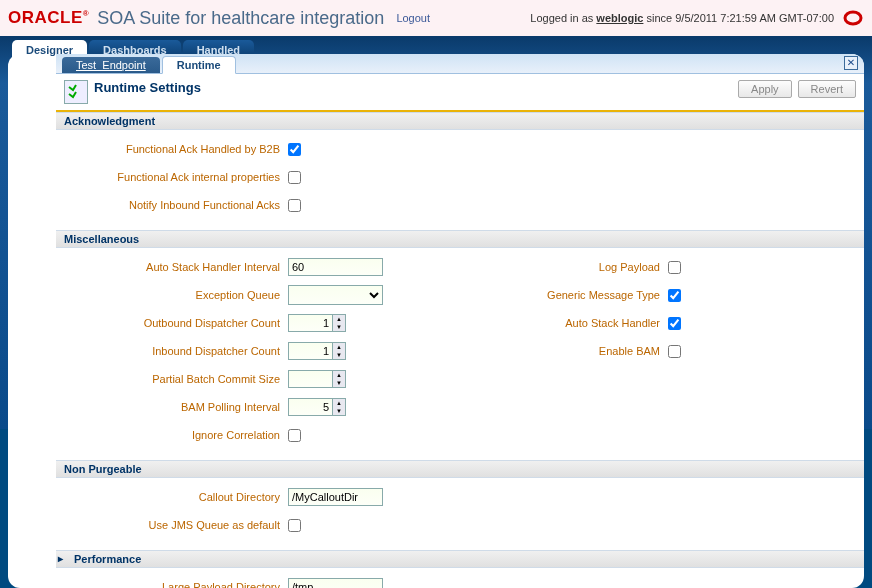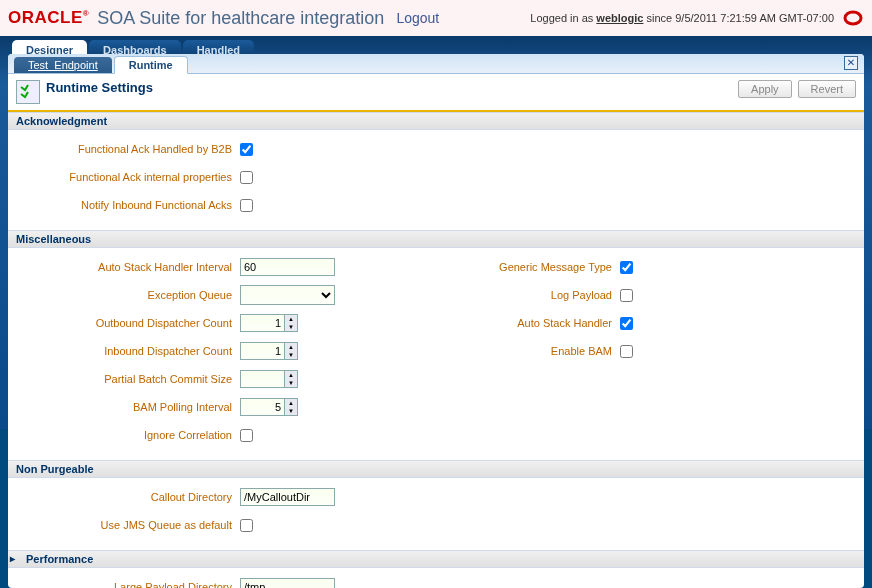--- a/index.html
+++ b/index.html
@@ -1,30 +1,30 @@
 <!DOCTYPE html>
 <html><head>
 <meta charset="utf-8">
 <style>
 * { box-sizing: border-box; margin: 0; padding: 0; font-family: Arial, Helvetica, sans-serif; }
 body { width: 872px; height: 588px; overflow: hidden; background: #004a80; }
 .header { background: #fdf2f4; height: 36px; display: flex; align-items: center; padding: 0 8px; font-size: 11px; }
 .oracle-logo { color: #cc0000; font-weight: bold; font-size: 17px; letter-spacing: 0.5px; font-family: Arial; }
 .oracle-logo sup { font-size: 8px; }
 .product-title { color: #4a6a8a; font-size: 18px; margin-left: 8px; }
-.logout { color: #3b5998; font-size: 14px; margin-left: 12px; cursor: pointer; text-align: right; }
+.logout { color: #3b5998; font-size: 11px; margin-left: 12px; cursor: pointer; text-align: right; }
 .login-info { margin-left: auto; color: #333; font-size: 11px; }
 .login-info b { font-weight: bold; text-decoration: underline; }
 .oracle-o { width: 22px; height: 20px; margin-left: 8px; }
 .main-wrap { background: linear-gradient(#0a3a6a, #1a5a9a 12%, #0a4a8a); padding: 18px 8px 8px 8px; height: 393px; position: relative; }
 .top-tabs { position: absolute; top: 4px; left: 12px; display: flex; }
 .top-tab { padding: 4px 14px 4px 14px; margin-right: 2px; border-radius: 5px 5px 0 0; font-size: 11px; color: #fff; cursor: pointer; }
 .top-tab.active { background: #fff; color: #1a4a7a; font-weight: bold; }
 .top-tab.inactive { background: linear-gradient(#1a5a9a, #0a3a6a); color: #d0e0f0; font-weight: bold; }
-.content-panel { background: #fff; border-radius: 4px; height: 534px; overflow: hidden; display: flex; flex-direction: column; }
+.content-panel { background: #fff; border-radius: 12px; height: 534px; overflow: hidden; display: flex; flex-direction: column; padding-left: 48px; }
 .tab-strip { background: linear-gradient(#cfe3f5, #e8f0fa); height: 20px; display: flex; align-items: flex-end; padding-left: 6px; position: relative; border-bottom: 1px solid #a0c0e0; }
 .sub-tab { padding: 2px 14px; font-size: 11px; border-radius: 4px 4px 0 0; margin-right: 2px; cursor: pointer; }
 .sub-tab.inactive { background: linear-gradient(#3a6a9a, #2a5a8a); color: #fff; text-decoration: underline; }
 .sub-tab.active { background: #fff; color: #1a4a7a; font-weight: bold; border: 1px solid #a0c0e0; border-bottom: 1px solid #fff; margin-bottom: -1px; }
 .tab-close { position: absolute; right: 6px; top: 2px; width: 14px; height: 14px; border: 1px solid #3a6a9a; font-size: 10px; text-align: center; line-height: 12px; color: #1a4a8a; cursor: pointer; background: #e8f0fa; }
 .toolbar { display: flex; align-items: flex-start; padding: 6px 8px; border-bottom: 2px solid #eab308; }
 .toolbar-icon { width: 24px; height: 24px; border: 1px solid #8aa; background: #eef; margin-right: 6px; display: flex; align-items: center; justify-content: center; font-size: 14px; color: #0a0; }
 .toolbar-title { color: #003366; font-weight: bold; font-size: 13px; }
 .toolbar-buttons { margin-left: auto; display: flex; gap: 6px; }
 .btn { border: 1px solid #aaa; background: linear-gradient(#fdfdfd, #e8e8e8); padding: 2px 12px; font-size: 11px; color: #888; border-radius: 2px; cursor: pointer; }
@@ -155,26 +155,26 @@
                   <button class="spinner-btn">▼</button>
                 </span>
             </div>
             <div class="form-row">
               <span class="form-label">Ignore Correlation</span>
               <input type="checkbox" class="checkbox" style="">
             </div>
           </div>
           <div class="right-col">
             <div class="form-row">
+              <span class="form-label">Log Payload</span>
+              <input type="checkbox" class="checkbox" style="">
+            </div>
+            <div class="form-row">
               <span class="form-label">Generic Message Type</span>
               <input type="checkbox" class="checkbox" checked="" style="">
-            </div>
-            <div class="form-row">
-              <span class="form-label">Log Payload</span>
-              <input type="checkbox" class="checkbox" style="">
             </div>
             <div class="form-row">
               <span class="form-label">Auto Stack Handler</span>
               <input type="checkbox" class="checkbox" checked="" style="">
             </div>
             <div class="form-row">
               <span class="form-label">Enable BAM</span>
               <input type="checkbox" class="checkbox" style="">
             </div>
           </div>

